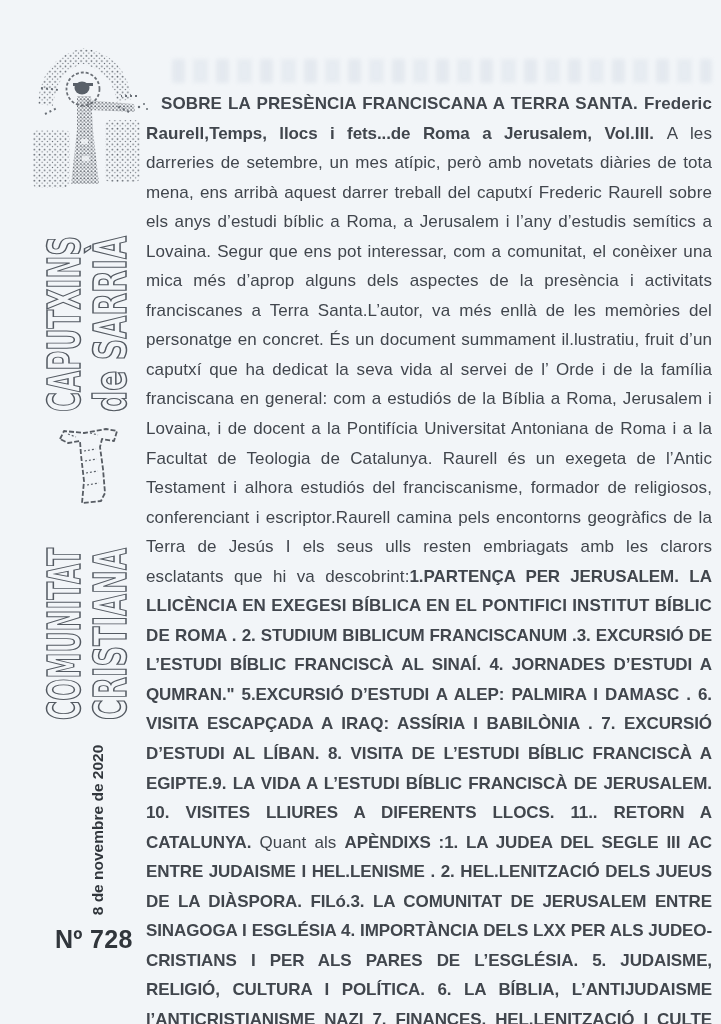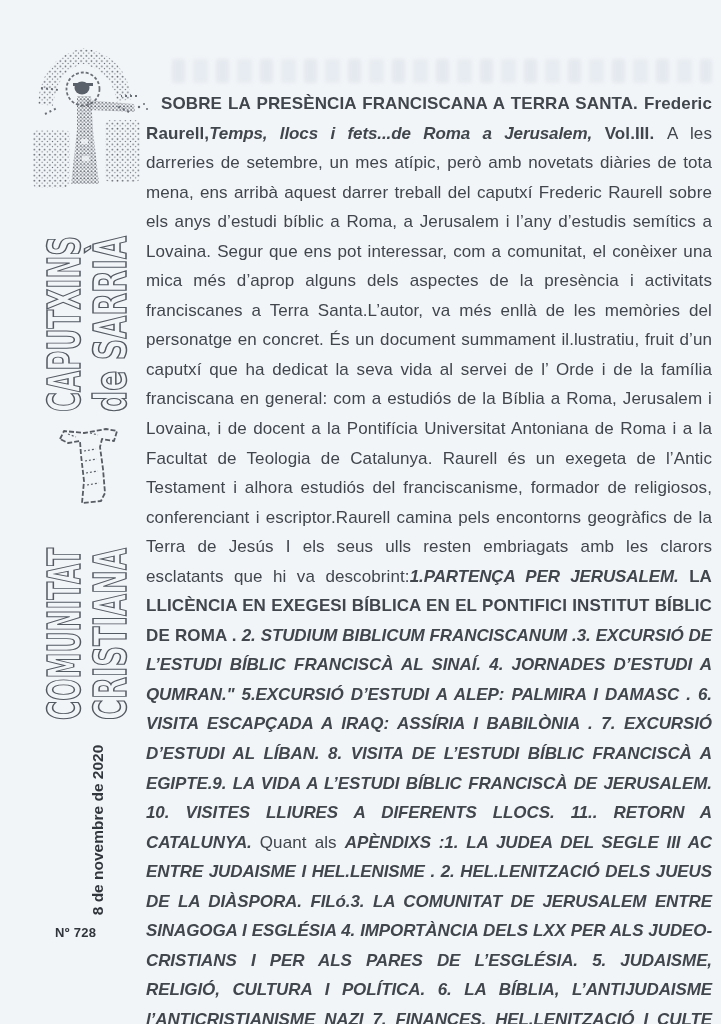--- a/index.html
+++ b/index.html
@@ -17,37 +17,37 @@
       rgba(176,190,208,.30) 21px 36px, rgba(176,190,208,0) 36px 44px);
     filter:blur(2.2px);opacity:.55;border-radius:3px;
   }
   
   .article{
     position:absolute;left:146px;top:89px;width:566px;
     font-size:17px;line-height:29.55px;text-align:justify;
     color:#41464d;letter-spacing:.1px;text-indent:15px;
   }
   .s-b{font-weight:bold;}
-  .s-bi{font-weight:bold;font-style:italic;letter-spacing:-.1px;}
+  .s-bi{font-weight:bold;letter-spacing:-.1px;}
   .s-r{font-weight:normal;}
   
   .logo-svg{position:absolute;left:33px;top:44px;}
   .word-svg{position:absolute;}
   .caputxins{left:40px;top:231px;}
   .tau-svg{position:absolute;left:54px;top:421px;}
   .comunitat{left:40px;top:543px;}
   .date-rot{
     position:absolute;left:12px;top:819px;width:175px;height:22px;
     transform:rotate(-90deg);transform-origin:center;
     font-weight:bold;font-size:15.5px;color:#31363c;text-align:center;
     white-space:nowrap;
   }
   .issue{
     position:absolute;left:55px;top:925px;
-    font-weight:bold;font-size:13px;color:#31363c;letter-spacing:.3px;
+    font-weight:bold;font-size:25px;color:#31363c;letter-spacing:.3px;
   }
   .bubble-text{
     font-family:"DejaVu Sans",sans-serif;font-weight:bold;
   }
 </style>
 </head>
 <body>
 
 <div class="page">
 

